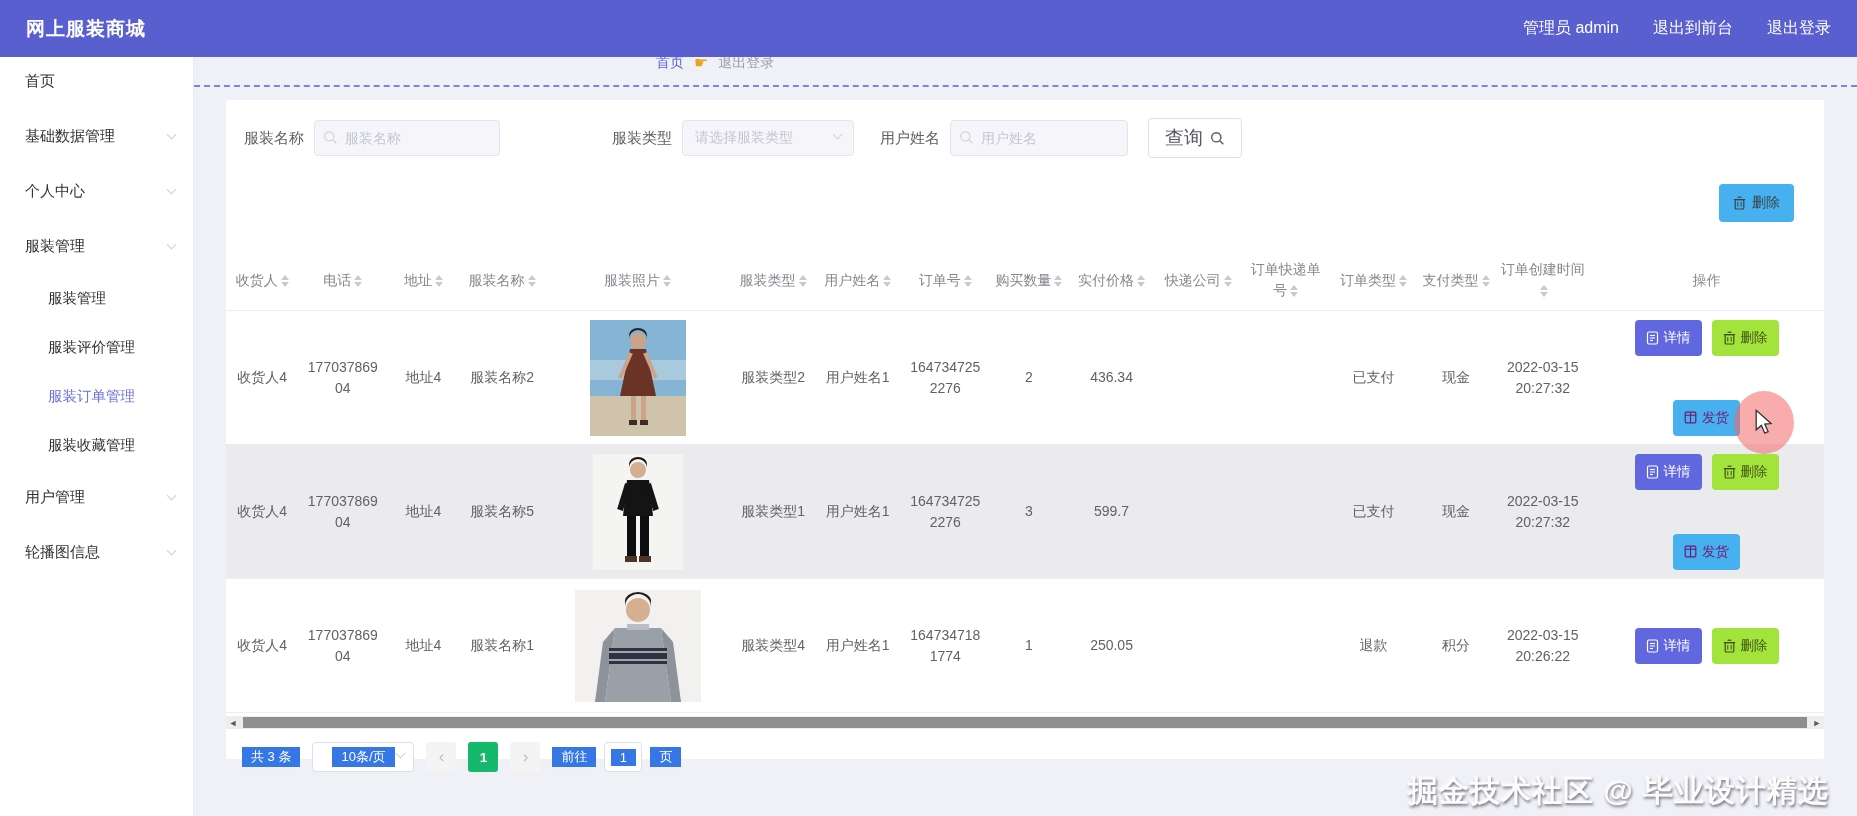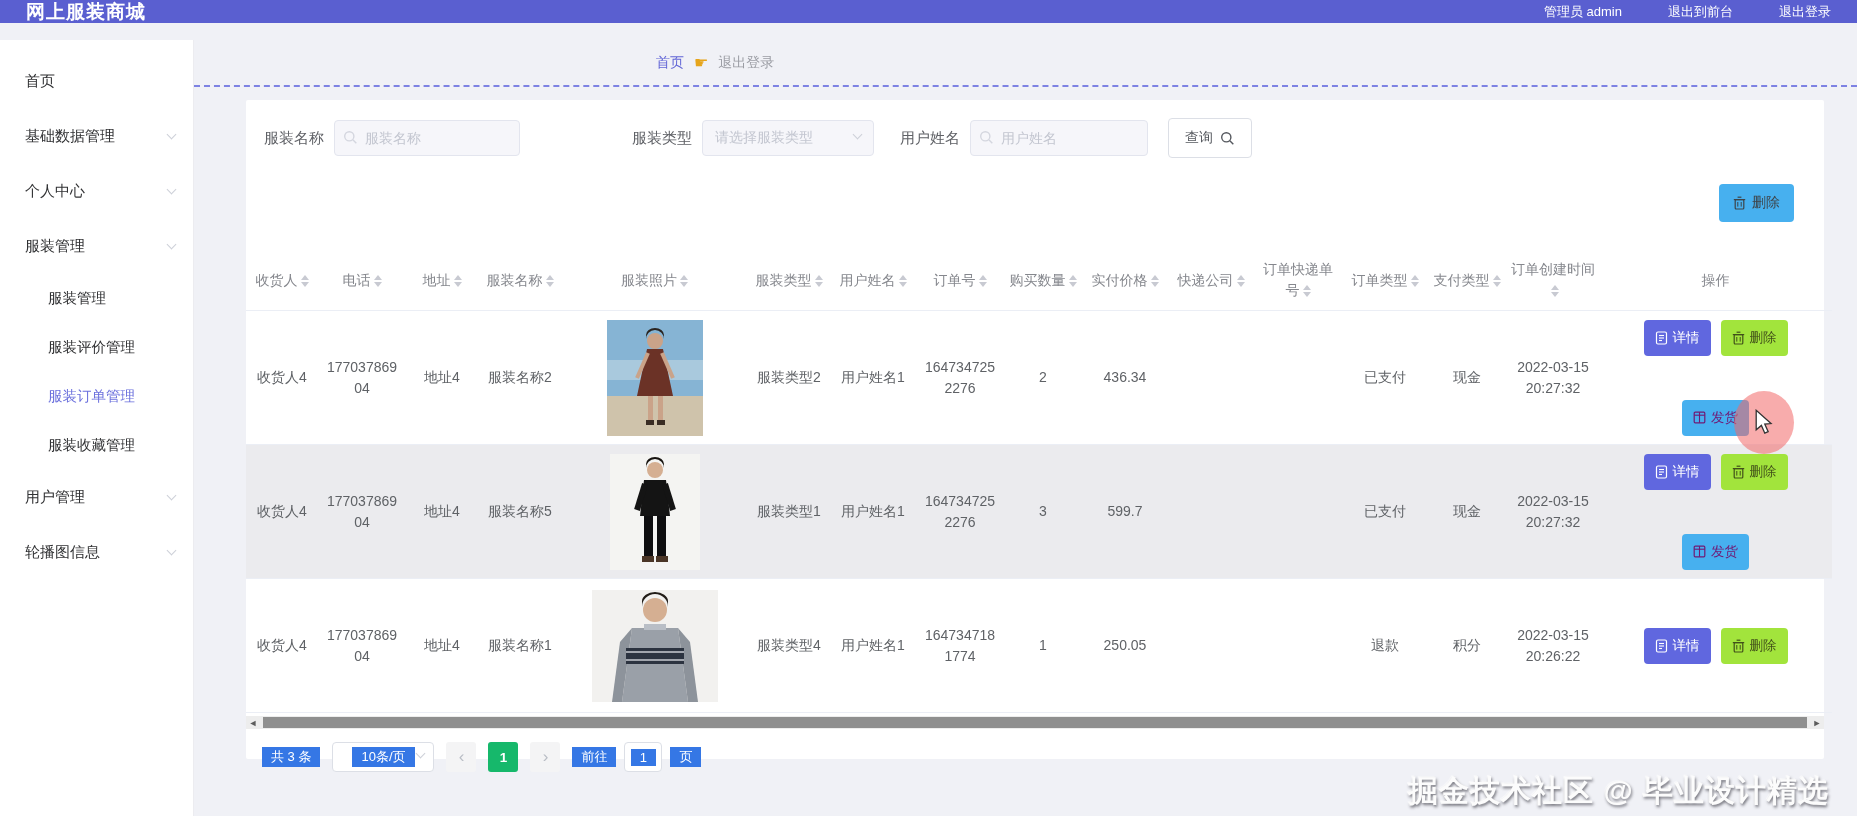--- a/index.html
+++ b/index.html
@@ -5,26 +5,26 @@
   * { margin:0; padding:0; box-sizing:border-box; }
   html,body { background:#d8d8dc; }
   .page {
     width:1857px; height:816px; position:relative; overflow:hidden;
     background:#f0f1f6;
     font-family:"Liberation Sans","DejaVu Sans",sans-serif;
     color:#303133; font-size:14px;
   }
   
   .hdr {
-    position:absolute; top:0; left:0; right:0; height:23px;
+    position:absolute; top:0; left:0; right:0; height:57px;
     background:#5a5fd0; color:#fff; display:flex; align-items:center;
     padding:0 26px; z-index:5;
   }
   .brand { font-size:19px; font-weight:bold; letter-spacing:1px; }
-  .hdr-right { margin-left:auto; display:flex; gap:46px; font-size:13px; }
+  .hdr-right { margin-left:auto; display:flex; gap:34px; font-size:16px; }
   .hdr-right span { cursor:pointer; }
   
   .sidebar {
     position:absolute; top:40px; left:0; bottom:0; width:194px;
     background:#fff; border-right:1px solid #ececf0; z-index:4; padding-top:14px;
   }
   .side-item {
     height:55px; display:flex; align-items:center; padding:0 18px 0 25px;
     font-size:15px; color:#303133; cursor:pointer;
   }
@@ -40,21 +40,21 @@
   .breadcrumb {
     height:47px; display:flex; align-items:center; gap:10px;
     padding-left:462px; font-size:14px;
     border-bottom:2px dashed #7d82e3;
   }
   .bc-home { color:#6266d6; cursor:pointer; }
   .bc-icon { color:#e6a51c; font-size:16px; }
   .bc-cur { color:#9a9ca3; }
   
   .card {
-    position:absolute; top:60px; left:52px; right:33px; height:659px;
+    position:absolute; top:60px; left:32px; right:33px; height:659px;
     background:#fff; border-radius:2px;
   }
   
   .filters { display:flex; align-items:center; padding:18px 0 0 18px; }
   .fgroup { display:flex; align-items:center; }
   .fgroup .flabel { font-size:15px; color:#5f6166; margin-right:10px; white-space:nowrap; }
   .inwrap { position:relative; }
   .inwrap .mag { position:absolute; left:9px; top:10px; opacity:.55; }
   .fin {
     height:36px; background:#f6f6fa; border:1px solid #e3e5ee; border-radius:4px;
@@ -64,21 +64,21 @@
   .fin::placeholder { color:#c3c6d0; }
   .fsel {
     width:172px; height:36px; background:#f6f6fa; border:1px solid #e3e5ee; border-radius:4px;
     display:flex; align-items:center; padding:0 26px 0 12px; color:#c3c6d0; position:relative;
     cursor:pointer; font-size:14px;
   }
   .fsel .chev { position:absolute; right:12px; top:14px; }
   .g1 { margin-right:112px; } .g2 { margin-right:26px; } .g3 { margin-right:20px; }
   .btn-query {
     height:40px; padding:0 16px; background:#fff; border:1px solid #dcdfe6; border-radius:4px;
-    font-size:14px; color:#55585e; display:inline-flex; align-items:center; gap:7px; cursor:pointer;
+    font-size:19px; color:#55585e; display:inline-flex; align-items:center; gap:7px; cursor:pointer;
     font-family:inherit;
   }
   
   .toolbar { margin:26px 30px 0 0; text-align:right; }
   .btn-del-top {
     background:#47b0ef; border:none; border-radius:4px; padding:10px 14px;
     color:#3e4449; font-size:14px; display:inline-flex; align-items:center; gap:6px; cursor:pointer;
     font-family:inherit;
   }
   

